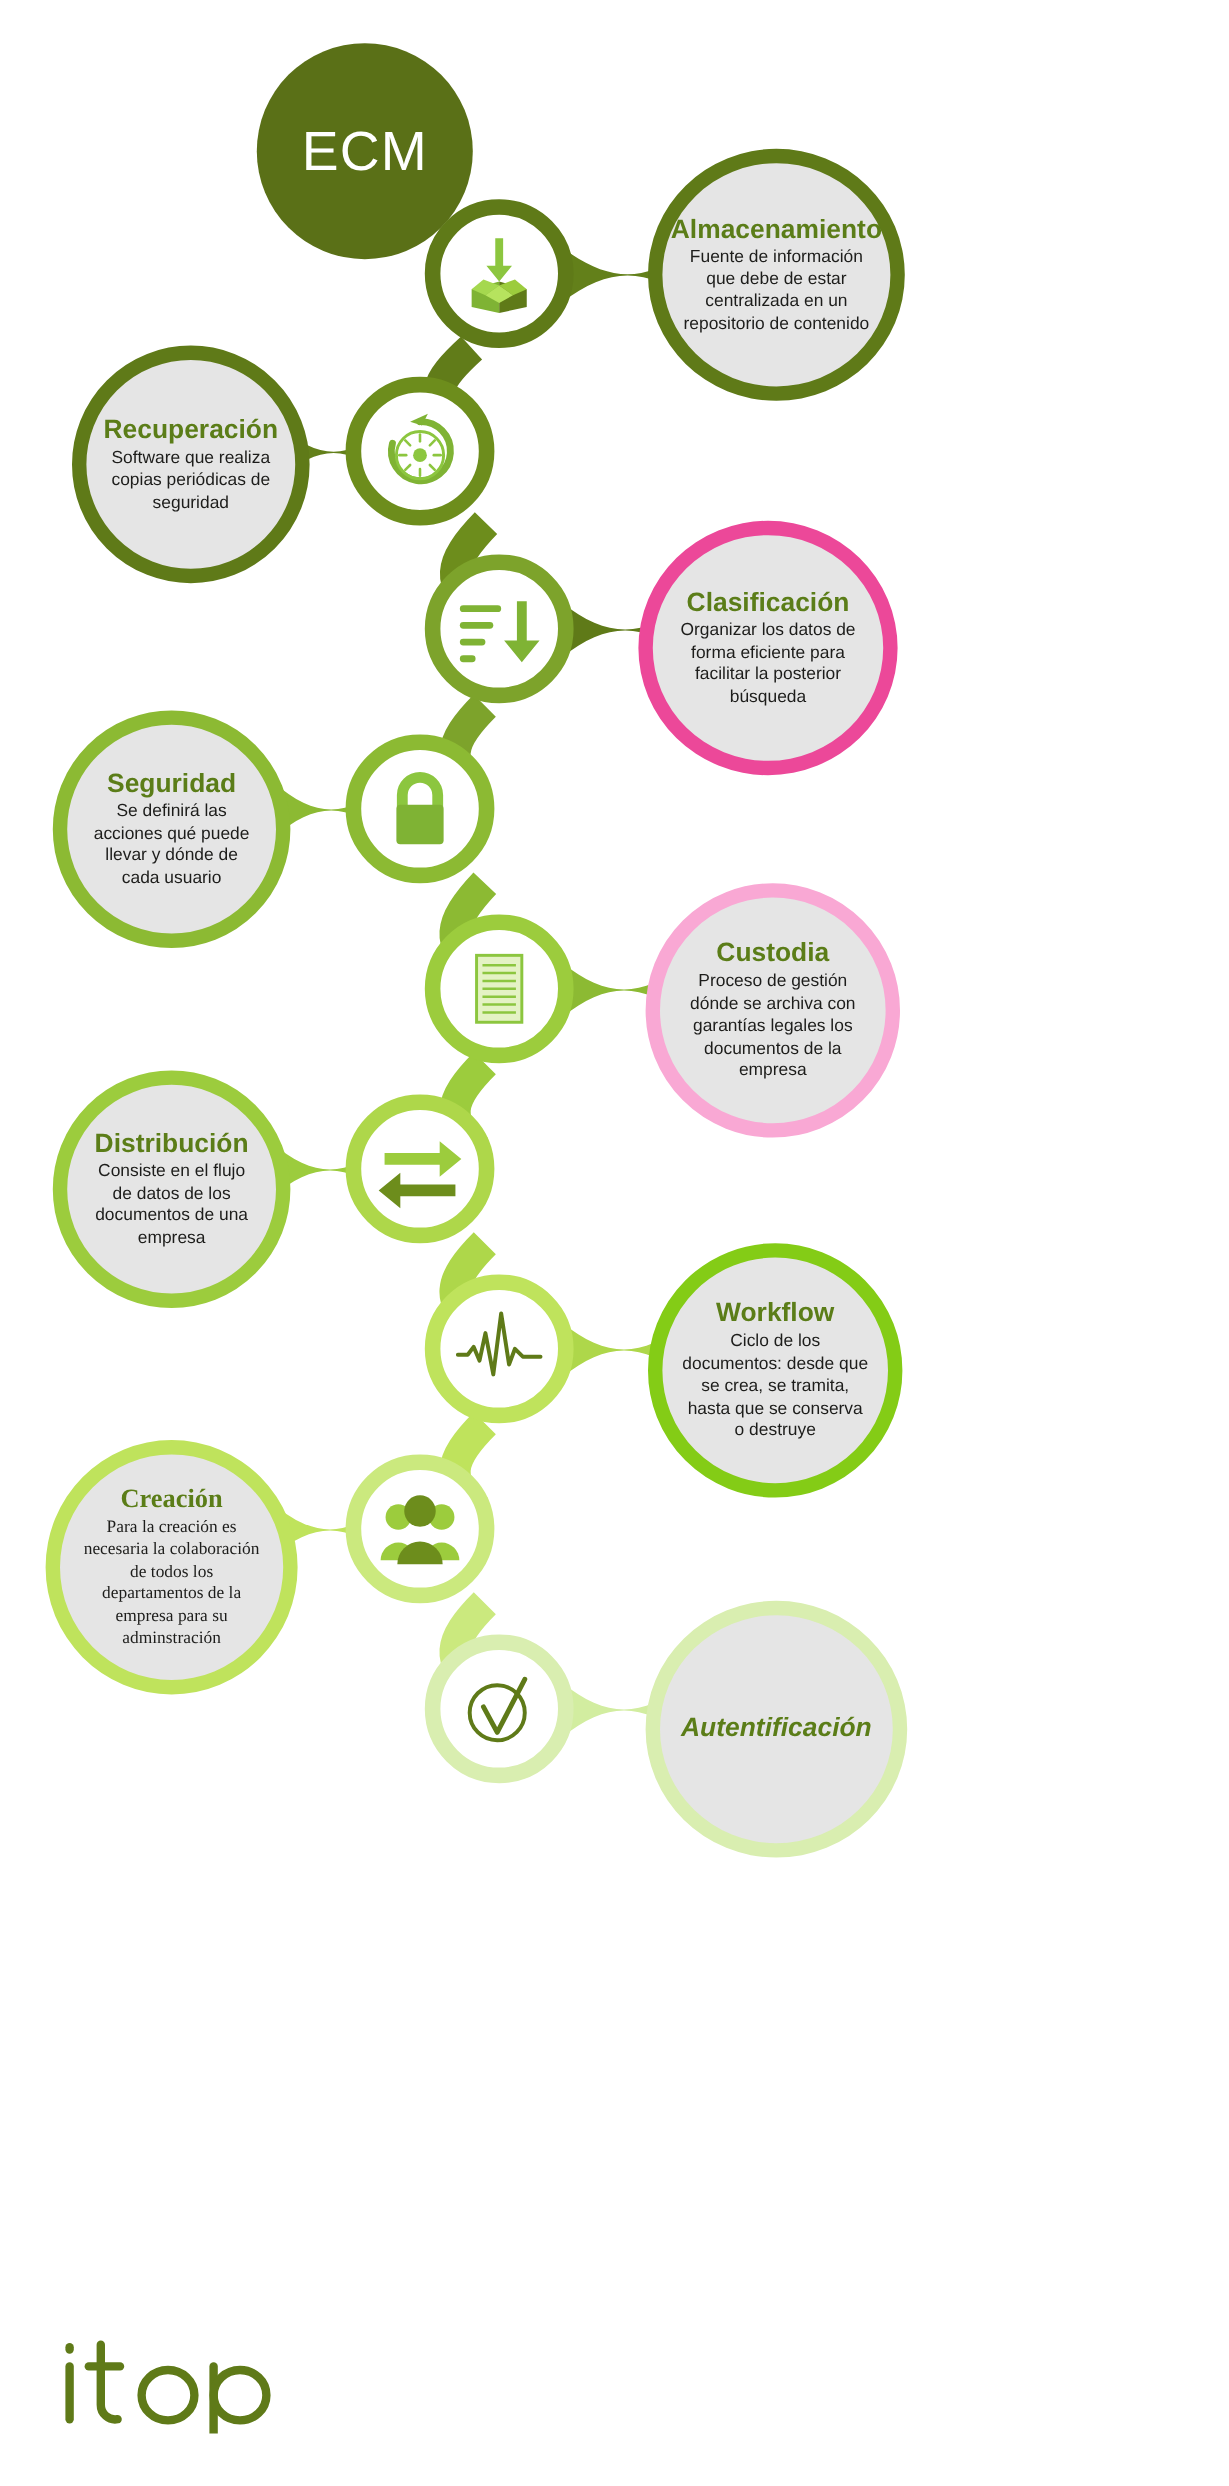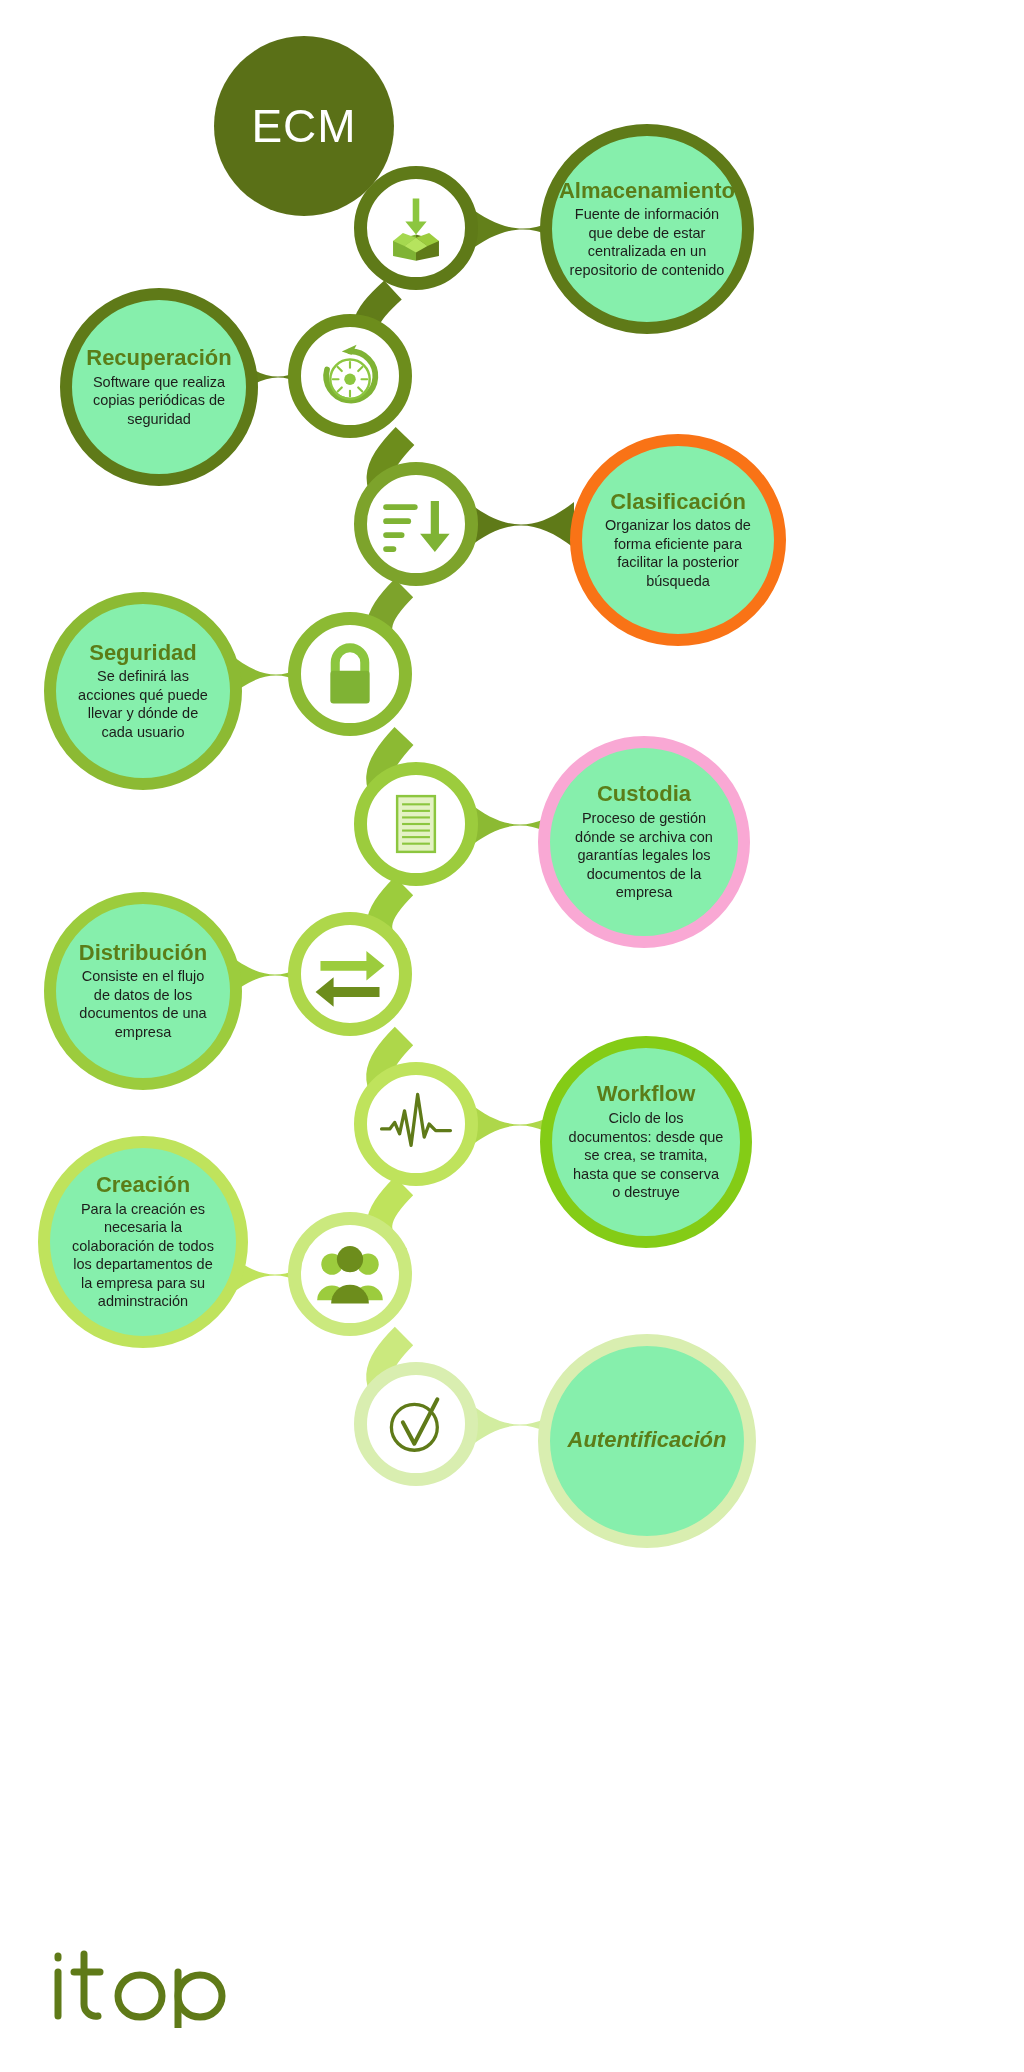--- a/index.html
+++ b/index.html
@@ -16,21 +16,21 @@
   
   .connector{position:absolute;}
 
   
   .icon-node{position:absolute;border-radius:50%;background:#ffffff;
              box-sizing:border-box;display:flex;align-items:center;
              justify-content:center;}
   .icon-node .glyph{width:82px;height:82px;display:block;}
 
   
-  .bubble{position:absolute;border-radius:50%;background:#86efac;
+  .bubble{position:absolute;border-radius:50%;background:#e5e5e5;
           box-sizing:border-box;display:flex;flex-direction:column;
           align-items:center;justify-content:center;text-align:center;}
   .bubble .b-title{font-weight:bold;font-size:22px;color:#5b7d18;
                    line-height:1.08;margin:0 0 3px 0;white-space:nowrap;}
   .bubble .b-desc{font-size:14.5px;color:#1d1d1b;line-height:1.28;
                   margin:0;padding:0 16px;}
 
   
   .logo{position:absolute;left:48px;top:1938px;width:180px;height:90px;}
 </style>
@@ -106,21 +106,21 @@
     <svg class="glyph" viewBox="0 0 100 100">
       <g fill="#7fb334">
         <rect x="10" y="26" width="42" height="7" rx="3.5"></rect>
         <rect x="10" y="43" width="34" height="7" rx="3.5"></rect>
         <rect x="10" y="60" width="26" height="7" rx="3.5"></rect>
         <rect x="10" y="77" width="16" height="7" rx="3.5"></rect>
       </g>
       <path d="M68 22 h10 v40 h13 L73 84 L55 62 h13 Z" fill="#7fb334"></path>
     </svg>
   </div>
-  <div class="bubble" style="left:570px;top:434px;width:216px;height:212px;border:12px solid #f97316;">
+  <div class="bubble" style="left:532px;top:434px;width:216px;height:212px;border:12px solid #ec4899;">
     <p class="b-title">Clasificación</p>
     <p class="b-desc">Organizar los datos de forma eficiente para facilitar la posterior búsqueda</p>
   </div>
 
   <svg class="connector" style="left:228px;top:642px;width:96px;height:66px;" viewBox="0 0 96 66">
     <path d="M0 10 C 35 40 61 40 96 10 L96 56 C 61 26 35 26 0 56 Z" fill="#8cba33"></path>
   </svg>
   <div class="icon-node" style="left:288px;top:612px;width:124px;height:124px;border:13px solid #8cba33;">
     <svg class="glyph" viewBox="0 0 100 100">
       <path d="M32 48 V36 a18 18 0 0 1 36 0 V48" stroke="#8cc63f" stroke-width="11" fill="none"></path>
@@ -187,21 +187,21 @@
   <div class="icon-node" style="left:288px;top:1212px;width:124px;height:124px;border:13px solid #cbe97e;">
     <svg class="glyph" viewBox="0 0 100 100">
       <circle cx="28" cy="38" r="13" fill="#9ccc3d"></circle>
       <path d="M10 82 a18 18 0 0 1 36 0 Z" fill="#9ccc3d"></path>
       <circle cx="72" cy="38" r="13" fill="#9ccc3d"></circle>
       <path d="M54 82 a18 18 0 0 1 36 0 Z" fill="#9ccc3d"></path>
       <circle cx="50" cy="32" r="16" fill="#6d8d1c"></circle>
       <path d="M27 86 a23 23 0 0 1 46 0 Z" fill="#6d8d1c"></path>
     </svg>
   </div>
-  <div class="bubble" style="left:38px;top:1136px;width:210px;height:212px;border:12px solid #bfe35c;">
+  <div class="bubble" style="left:38px;top:1200px;width:210px;height:212px;border:12px solid #bfe35c;font-family:Liberation Serif, serif;">
     <p class="b-title">Creación</p>
     <p class="b-desc">Para la creación es necesaria la colaboración de todos los departamentos de la empresa para su adminstración</p>
   </div>
 
   <svg class="connector" style="left:468px;top:1392px;width:104px;height:66px;" viewBox="0 0 104 66">
     <path d="M0 10 C 38 40 66 40 104 10 L104 56 C 66 26 38 26 0 56 Z" fill="#d2eda0"></path>
   </svg>
   <div class="icon-node" style="left:354px;top:1362px;width:124px;height:124px;border:13px solid #d9eeb0;">
     <svg class="glyph" viewBox="0 0 100 100">
       <circle cx="48" cy="54" r="28" stroke="#5f7a18" stroke-width="4" fill="none"></circle>

